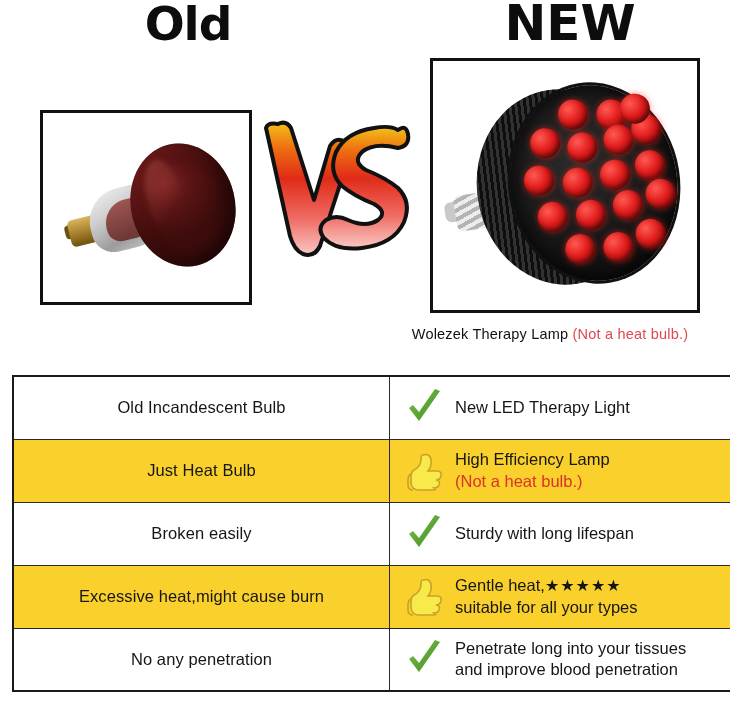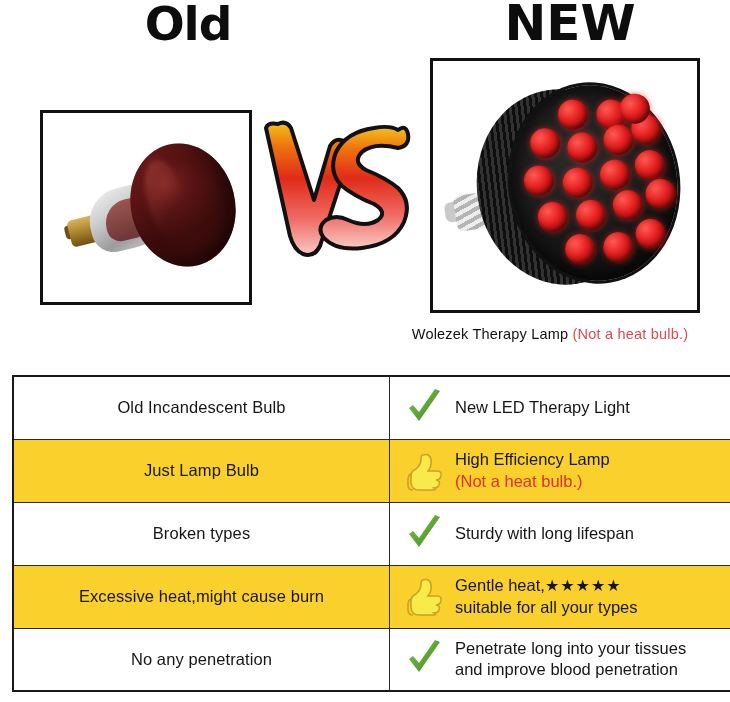--- a/index.html
+++ b/index.html
@@ -234,41 +234,41 @@
           </svg>
           <div class="right-text">
             <span>New LED Therapy Light</span>
           </div>
         </div>
       </td>
     </tr>
 
     <tr class="row-gold">
       <td class="col-left">
-        <span class="left-text">Just Lamp Bulb</span>
+        <span class="left-text">Just Heat Bulb</span>
       </td>
       <td class="col-right">
         <div class="right-cell">
           <svg class="mark" viewBox="0 0 38 40">
             <g fill="#f7ea4a" stroke="#c9a227" stroke-width="1.6">
               <path d="M17 4 Q24 2 25 9 Q26 15 22 20 L31 20 Q36 20 35 25 Q34 29 30 29 Q35 30 33 34 Q32 37 28 37 Q31 39 28 39 L13 39 Q6 39 5 32 L5 25 Q5 20 10 18 Q15 14 15 8 Q15 4 17 4 Z"></path>
               <path d="M5 23 Q2 24 2 29 L2 34 Q2 39 7 39" fill="none"></path>
             </g>
           </svg>
           <div class="right-text">
             <span>High Efficiency Lamp</span><br>
             <span class="red">(Not a heat bulb.)</span>
           </div>
         </div>
       </td>
     </tr>
 
     <tr class="row-white">
       <td class="col-left">
-        <span class="left-text">Broken types</span>
+        <span class="left-text">Broken easily</span>
       </td>
       <td class="col-right">
         <div class="right-cell">
           <svg class="mark" viewBox="0 0 38 40">
             <defs>
                 <linearGradient id="ck2" x1="0" y1="0" x2="1" y2="1">
               <stop offset="0%" stop-color="#7ec24a"></stop>
                   <stop offset="100%" stop-color="#3f8c22"></stop>
             </linearGradient>
               </defs>

